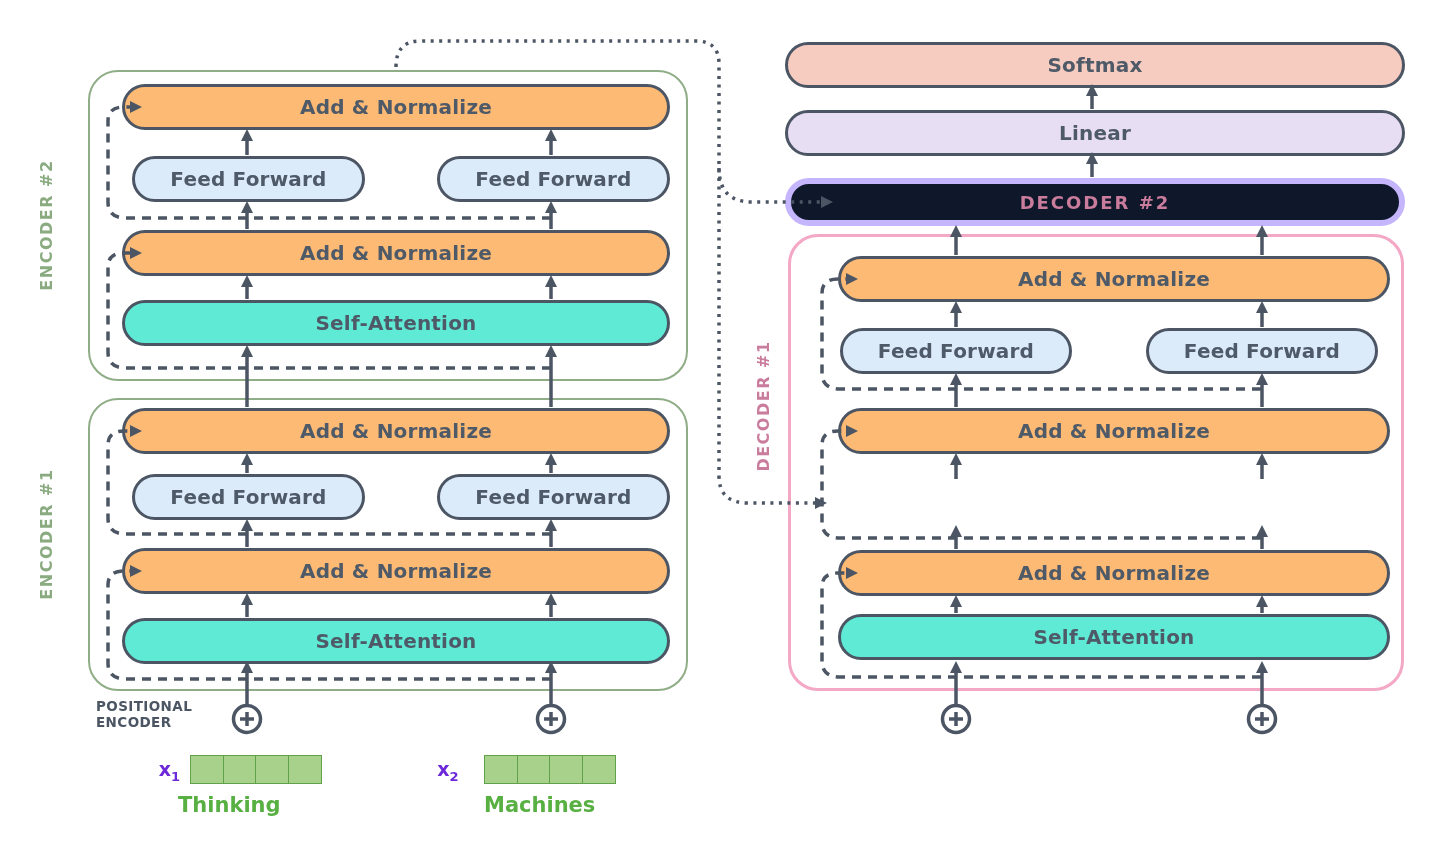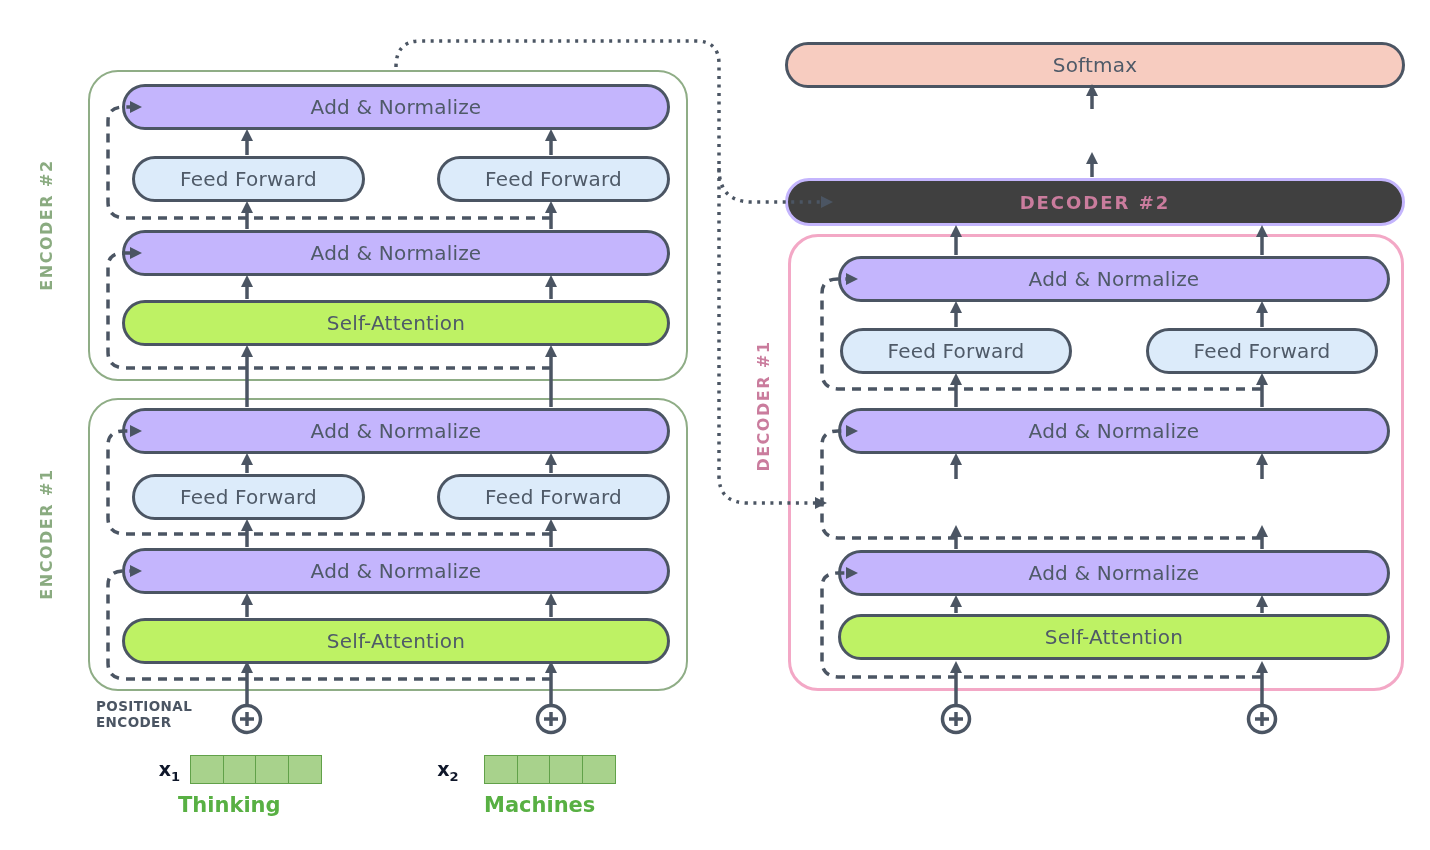--- a/index.html
+++ b/index.html
@@ -4,54 +4,54 @@
 <style>
   html,body{margin:0;padding:0;background:#ffffff;}
   #stage{
     position:relative;width:1430px;height:850px;overflow:hidden;background:#fff;
     font-family:"DejaVu Sans","Liberation Sans",sans-serif;
   }
   .box{
     position:absolute;box-sizing:border-box;height:46px;
     border:3.5px solid #4b5563;border-radius:25px;
     display:flex;align-items:center;justify-content:center;
-    font-size:20px;font-weight:400;color:#4f5a68;letter-spacing:.2px;
+    font-size:20px;font-weight:700;color:#4f5a68;letter-spacing:.2px;
     background:#fff;
   }
-  .an{background:#c4b5fd;}
+  .an{background:#fdba74;}
   .ff{background:#dcebfa;}
-  .attn{background:#bef264;}
+  .attn{background:#5eead4;}
   .softmax{background:#f7ccc0;}
   .linear{background:#e8def3;}
   .container{
     position:absolute;box-sizing:border-box;border-radius:30px;background:transparent;
   }
   .enc-container{border:2.5px solid #8fad86;}
   .dec-container{border:3px solid #f3a8c6;}
   .dec2pill{
-    position:absolute;box-sizing:border-box;border:3px solid #c4b5fd;border-radius:25px;
-    background:#404040;display:flex;align-items:center;justify-content:center;
+    position:absolute;box-sizing:border-box;border:6px solid #c4b5fd;border-radius:25px;
+    background:#0f172a;display:flex;align-items:center;justify-content:center;
     font-size:18px;font-weight:700;letter-spacing:2px;color:#ca7c9d;
   }
   .rot{
     position:absolute;width:180px;height:22px;
     display:flex;align-items:center;justify-content:center;
     font-size:16px;font-weight:600;letter-spacing:1.5px;
     transform:rotate(-90deg);white-space:nowrap;
   }
   .enc-label{color:#8aab80;}
   .dec-label{color:#ca7c9d;}
   .pos-enc{
     position:absolute;left:96px;top:698px;width:132px;
     text-align:left;font-size:13.5px;font-weight:700;color:#4b5563;
     line-height:16px;letter-spacing:.4px;
   }
   .emb-label{
     position:absolute;width:52px;text-align:right;
-    font-size:19px;font-weight:700;color:#0f172a;
+    font-size:19px;font-weight:700;color:#6d28d9;
   }
   .emb-label sub{font-size:13px;}
   .emb-row{position:absolute;display:flex;}
   .emb-cell{
     box-sizing:border-box;width:34px;height:29px;background:#a8d28c;
     border:1.5px solid #61a149;margin-left:-1.5px;
   }
   .emb-cell:first-child{margin-left:0;}
   .word{
     position:absolute;width:160px;
@@ -78,20 +78,21 @@
   <div class="box an" style="left:122px;top:230px;width:548px;">Add &amp; Normalize</div>
   <div class="box attn" style="left:122px;top:300px;width:548px;">Self-Attention</div>
 
   <div class="box an" style="left:122px;top:408px;width:548px;">Add &amp; Normalize</div>
   <div class="box ff" style="left:132px;top:474px;width:233px;">Feed Forward</div>
   <div class="box ff" style="left:437px;top:474px;width:233px;">Feed Forward</div>
   <div class="box an" style="left:122px;top:548px;width:548px;">Add &amp; Normalize</div>
   <div class="box attn" style="left:122px;top:618px;width:548px;">Self-Attention</div>
 
   <div class="box softmax" style="left:785px;top:42px;width:620px;">Softmax</div>
+  <div class="box linear" style="left:785px;top:110px;width:620px;">Linear</div>
   <div class="dec2pill" style="left:785px;top:178px;width:620px;height:48px;">DECODER #2</div>
 
   <div class="box an" style="left:838px;top:256px;width:552px;">Add &amp; Normalize</div>
   <div class="box ff" style="left:840px;top:328px;width:232px;">Feed Forward</div>
   <div class="box ff" style="left:1146px;top:328px;width:232px;">Feed Forward</div>
   <div class="box an" style="left:838px;top:408px;width:552px;">Add &amp; Normalize</div>
   <div class="box an" style="left:838px;top:550px;width:552px;">Add &amp; Normalize</div>
   <div class="box attn" style="left:838px;top:614px;width:552px;">Self-Attention</div>
 
   <div class="pos-enc">

